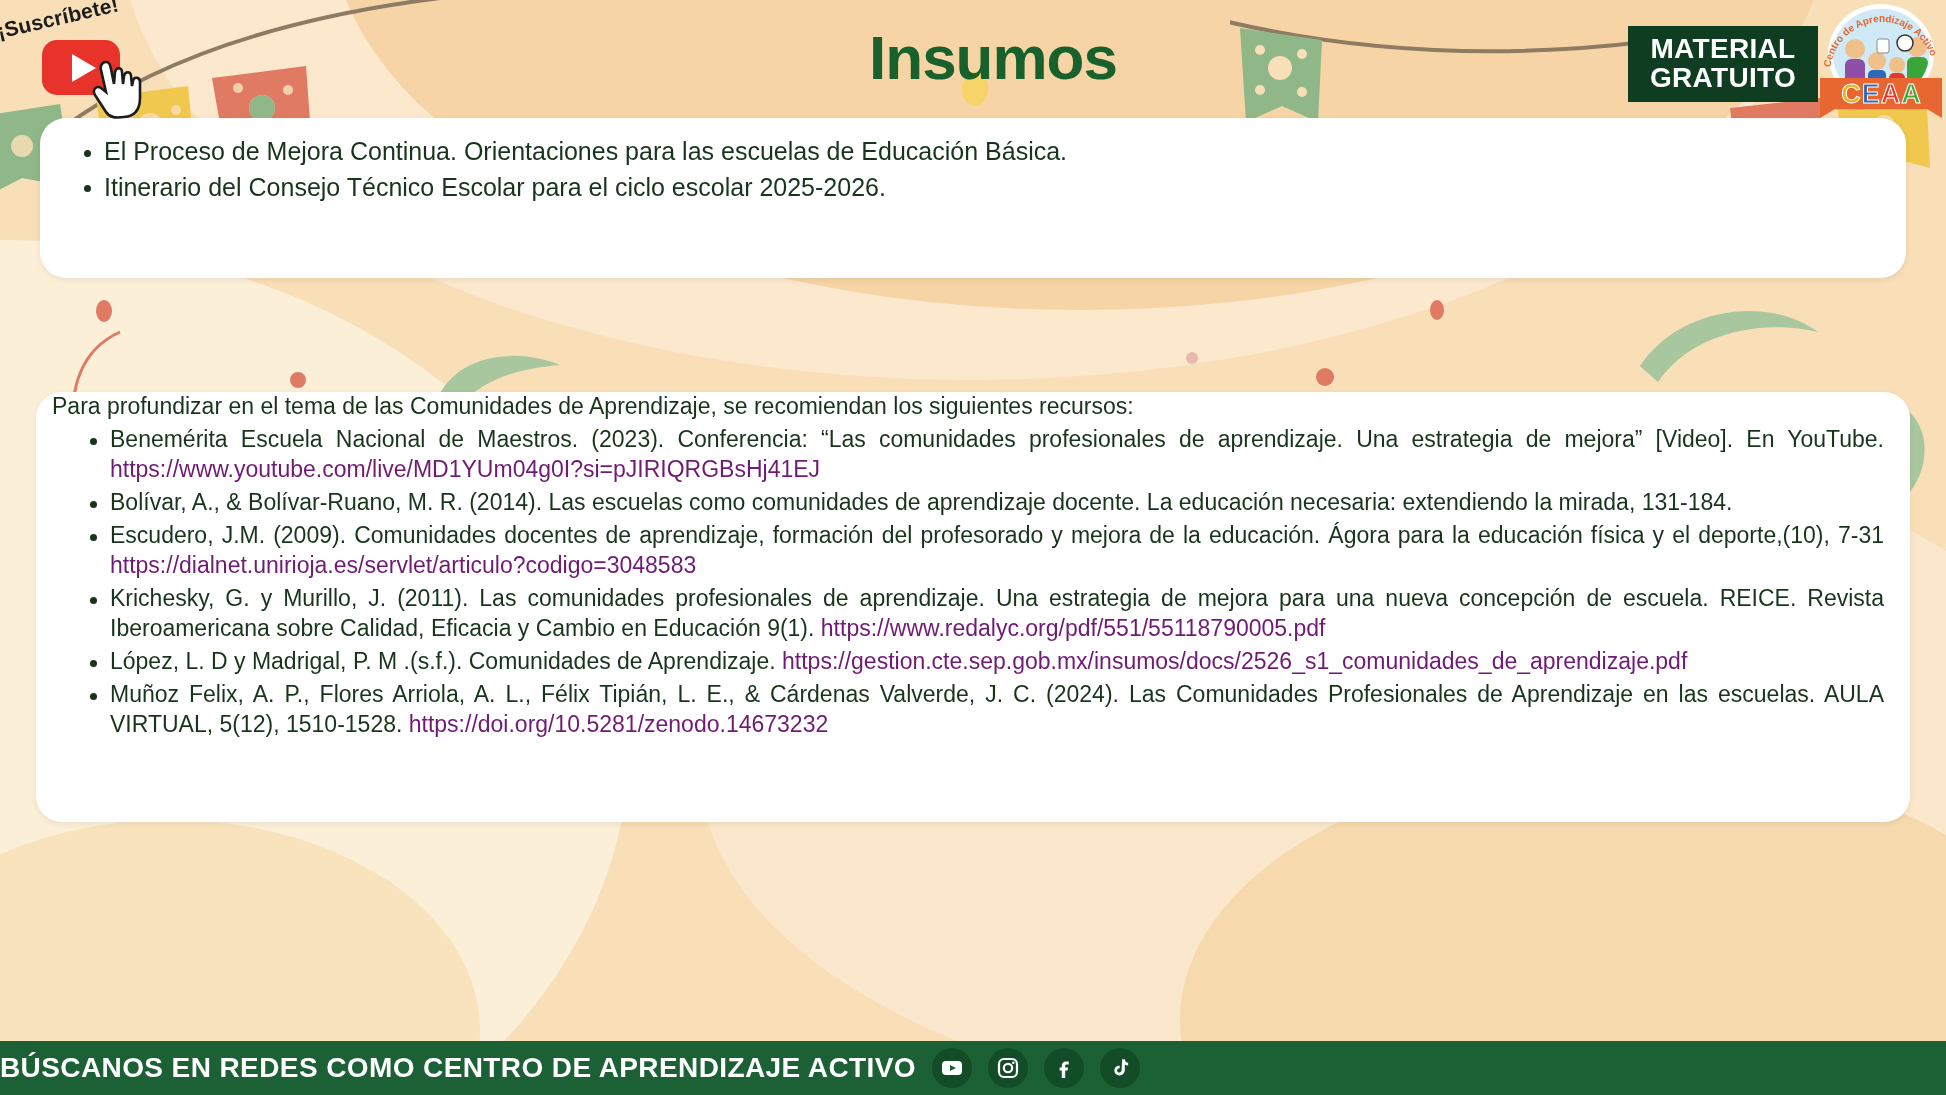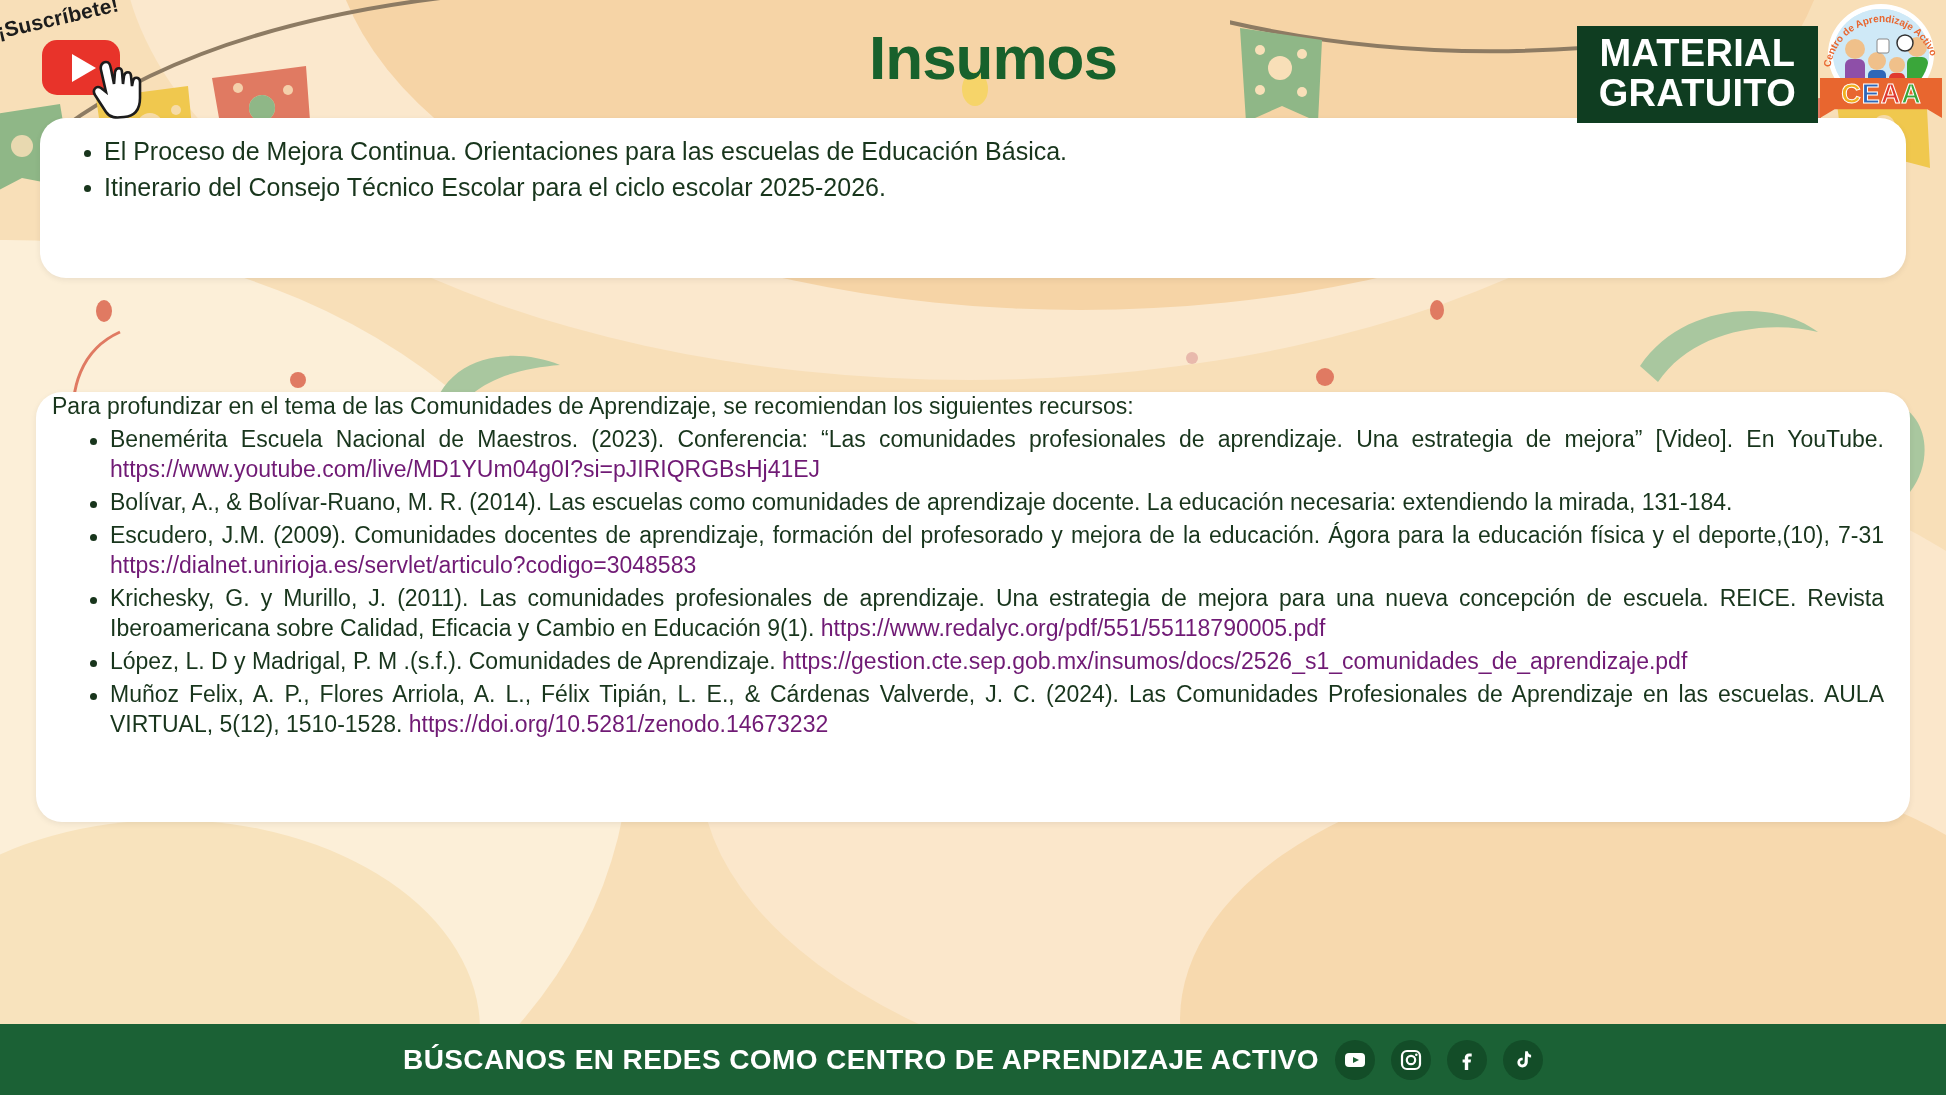--- a/index.html
+++ b/index.html
@@ -46,21 +46,21 @@
     padding-left:20px;
   }
   .title-dot{
     position:absolute;width:26px;height:34px;border-radius:50%;background:#f6d469;
     left:962px;top:72px;z-index:4;
   }
 
   .material{
     position:absolute;right:128px;top:26px;background:#0f3d21;color:#fff;
     padding:8px 22px 10px 22px;text-align:center;z-index:7;
-    font-size:38px;font-weight:bold;line-height:1.04;letter-spacing:.3px;
+    font-size:28px;font-weight:bold;line-height:1.04;letter-spacing:.3px;
   }
 
   
   .ceaa{position:absolute;right:2px;top:4px;width:126px;height:118px;z-index:8;}
   .ceaa-circle{
     position:absolute;left:10px;top:0;width:106px;height:100px;border-radius:50%;
     background:#cfe9f7;border:5px solid #fff;box-sizing:border-box;overflow:hidden;
   }
   .ceaa-arc{position:absolute;left:0;top:0;width:126px;height:104px;}
   .ceaa-ribbon{
@@ -102,22 +102,22 @@
   }
   #card-refs ul.bullets{padding:2px 26px 0 36px;}
   #card-refs li{
     font-size:23px;line-height:1.33;margin-bottom:2px;
     text-align:justify;
   }
   .url{color:#701a75;}
 
   
   .footer{
-    position:absolute;left:0;bottom:0;width:100%;height:71px;background:#1b6135;
-    display:flex;align-items:center;justify-content:center;gap:16px;z-index:9;
+    position:absolute;left:0;bottom:0;width:100%;height:54px;background:#1b6135;
+    display:flex;align-items:center;justify-content:flex-start;gap:16px;z-index:9;
   }
   .footer-text{
     color:#fff;font-size:28px;font-weight:bold;letter-spacing:.4px;
   }
   .soc{
     width:40px;height:40px;border-radius:50%;background:#134d28;
     display:flex;align-items:center;justify-content:center;
   }
   .soc svg{display:block;}
 </style>

